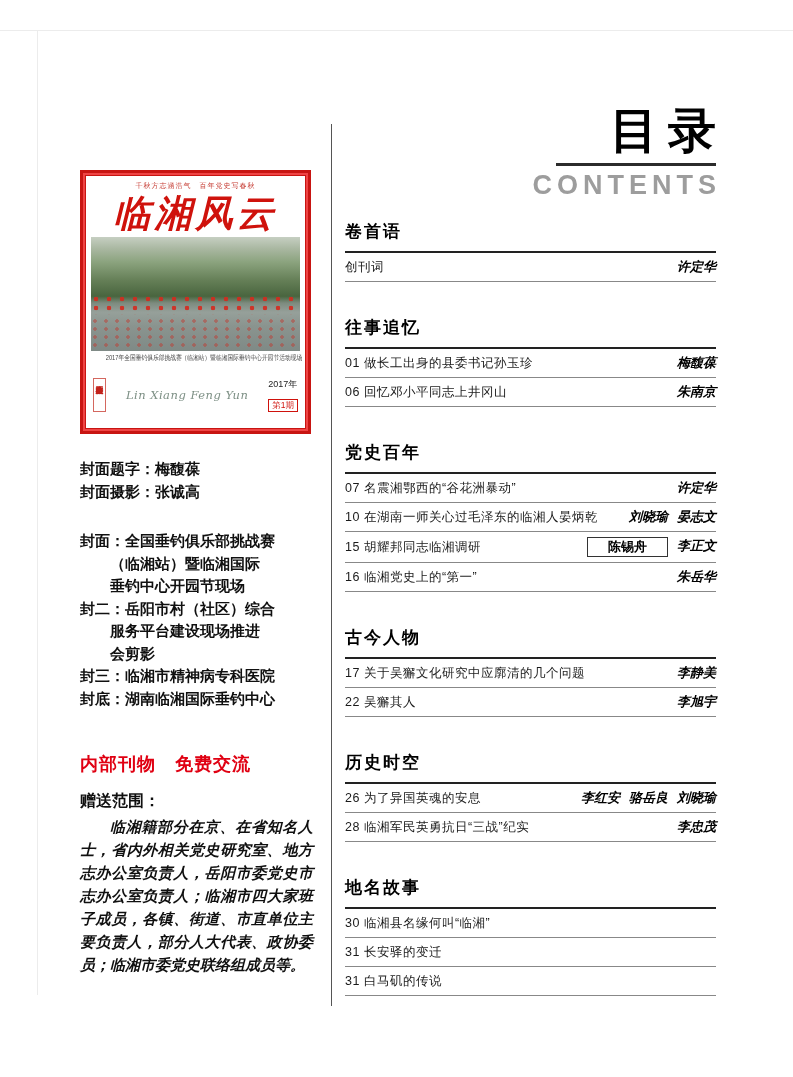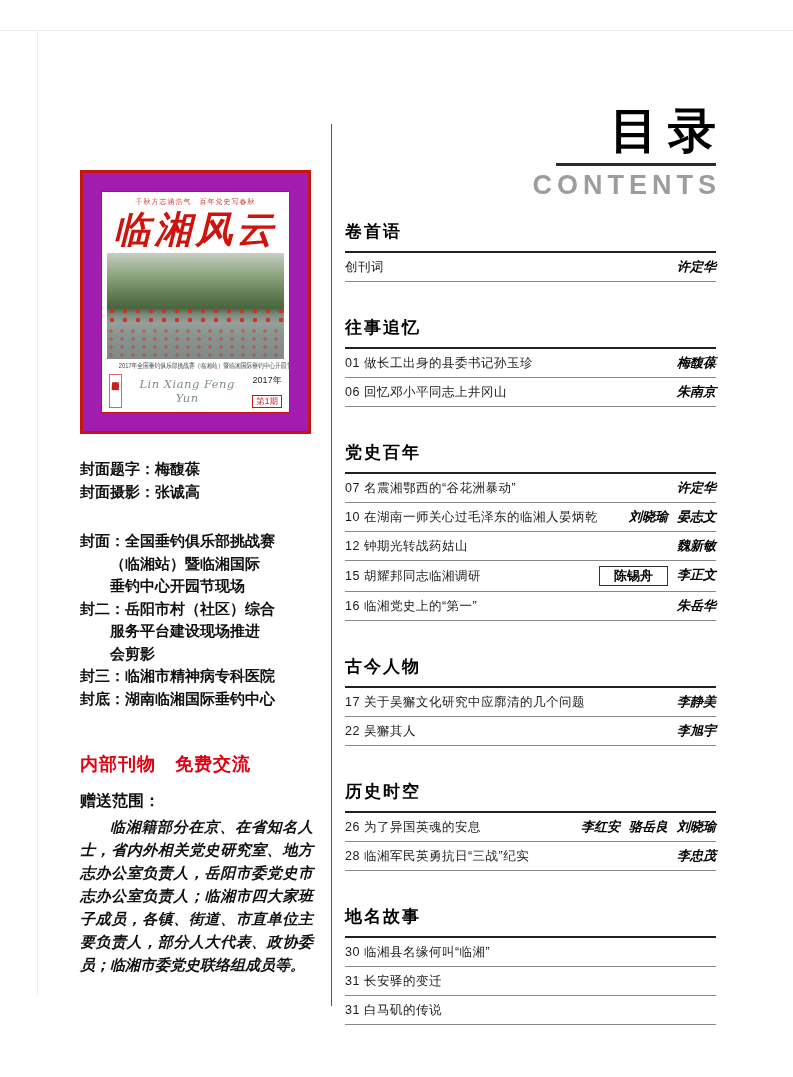--- a/index.html
+++ b/index.html
@@ -5,21 +5,21 @@
   html,body{margin:0;padding:0;background:#ffffff;}
   .page{position:relative;width:793px;height:1077px;background:#fff;overflow:hidden;
         font-family:"Liberation Sans",sans-serif;color:#111;}
 
   
   .edge-h{position:absolute;left:0;top:30px;width:793px;height:1px;background:#ececec;}
   .edge-v{position:absolute;left:37px;top:30px;width:1px;height:965px;background:#ececec;}
 
   
   .cover{position:absolute;left:80px;top:170px;width:231px;height:264px;border:3px solid #c81512;
-         padding:18px;box-sizing:border-box;background:#a21caf;}
+         padding:2px;box-sizing:border-box;background:#ef4444;}
   .cover-inner{border:1px solid #c81512;height:100%;box-sizing:border-box;display:flex;
                flex-direction:column;overflow:hidden;background:#fff;}
   .cover-tagline{font-size:7px;color:#c4372e;text-align:center;margin-top:5px;
                  letter-spacing:1px;white-space:nowrap;}
   .cover-masthead{font-size:37px;font-weight:bold;font-style:italic;color:#cf120c;text-align:center;
                   font-family:"DejaVu Serif",serif;line-height:44px;letter-spacing:4px;white-space:nowrap;}
   .cover-photo{height:114px;margin:2px 5px 0;position:relative;overflow:hidden;
     background:linear-gradient(180deg,#c6cfc2 0%,#aab8a2 10%,#8ba37e 22%,#657f57 38%,#49653f 52%,
                #7d8b7f 58%,#96a09a 66%,#8a948f 78%,#7f8a86 100%);}
   .cover-photo::before{content:"";position:absolute;left:0;right:0;top:50%;height:18%;
@@ -28,21 +28,21 @@
   .cover-photo::after{content:"";position:absolute;left:0;right:0;top:70%;height:28%;
     background-image:radial-gradient(circle at 4px 4px,#c03a30 1.5px,transparent 2px);
     background-size:11px 8px;opacity:.5;}
   .cover-caption{font-size:7px;color:#444;text-align:center;white-space:nowrap;margin-top:2px;
                  transform:scaleX(.82);transform-origin:center;}
   .cover-footer{display:flex;align-items:center;margin:3px 7px 4px;gap:4px;flex:1;}
   .cover-seal{writing-mode:vertical-rl;font-size:7.5px;line-height:9px;color:#c2231c;
               border:1px solid #d4675f;padding:1px;height:30px;font-family:"DejaVu Serif",serif;font-weight:bold;}
   .cover-pinyin{flex:1;text-align:center;font-style:italic;color:#7c8f84;font-size:11.5px;
                 font-family:"DejaVu Serif",serif;letter-spacing:.5px;}
-  .cover-issue{text-align:center;font-size:9px;line-height:11px;}
+  .cover-issue{text-align:left;font-size:9px;line-height:11px;}
   .cover-year{color:#222;}
   .cover-no{color:#cf120c;border:1px solid #cf120c;padding:0 3px;margin-top:9px;font-size:8.5px;}
 
   
   .credits{position:absolute;left:80px;top:458px;font-family:"DejaVu Serif",serif;font-weight:bold;
            font-size:15px;line-height:23px;color:#101010;}
   .cover-notes{position:absolute;left:80px;top:530px;width:237px;font-family:"DejaVu Serif",serif;
                font-weight:bold;font-size:15px;line-height:22.5px;color:#101010;}
   .note-rest{padding-left:30px;}
   .notice{position:absolute;left:80px;top:752px;width:231px;text-align:left;color:#e00012;
@@ -63,21 +63,21 @@
   .toc-sections{position:absolute;left:345px;top:220px;width:371px;}
   .toc-section{margin-top:34px;}
   .toc-section:first-child{margin-top:0;}
   .sec-name{font-size:17px;font-weight:bold;margin:0;padding-bottom:8px;border-bottom:2px solid #222;
             letter-spacing:2px;color:#000;}
   .toc-row{display:flex;justify-content:space-between;align-items:center;padding:5px 0;
            border-bottom:1px solid #888;font-size:12.5px;line-height:18px;}
   .row-title{color:#1a1a1a;letter-spacing:.5px;}
   .row-authors{font-family:"DejaVu Serif",serif;font-weight:bold;font-style:italic;font-size:13px;
                color:#000;white-space:nowrap;display:flex;gap:9px;}
-  .author.boxed{border:1px solid #333;padding:0 14px;font-style:normal;}
+  .author.boxed{border:1px solid #333;padding:0 20px;font-style:normal;}
 </style>
 </head>
 <body>
 
 <div class="page">
   <div class="edge-h"></div>
   <div class="edge-v"></div>
 
   <div class="cover">
     <div class="cover-inner">
@@ -164,26 +164,20 @@
           </span>
         </div>
         <div class="toc-row">
           <span class="row-title">10 在湖南一师关心过毛泽东的临湘人晏炳乾</span>
           <span class="row-authors">
             <span class="author">刘晓瑜</span>
             <span class="author">晏志文</span>
           </span>
         </div>
         <div class="toc-row">
-          <span class="row-title">12 钟期光转战药姑山</span>
-          <span class="row-authors">
-            <span class="author">魏新敏</span>
-          </span>
-        </div>
-        <div class="toc-row">
           <span class="row-title">15 胡耀邦同志临湘调研</span>
           <span class="row-authors">
             <span class="author boxed">陈锡舟</span>
             <span class="author">李正文</span>
           </span>
         </div>
         <div class="toc-row">
           <span class="row-title">16 临湘党史上的“第一”</span>
           <span class="row-authors">
             <span class="author">朱岳华</span>

